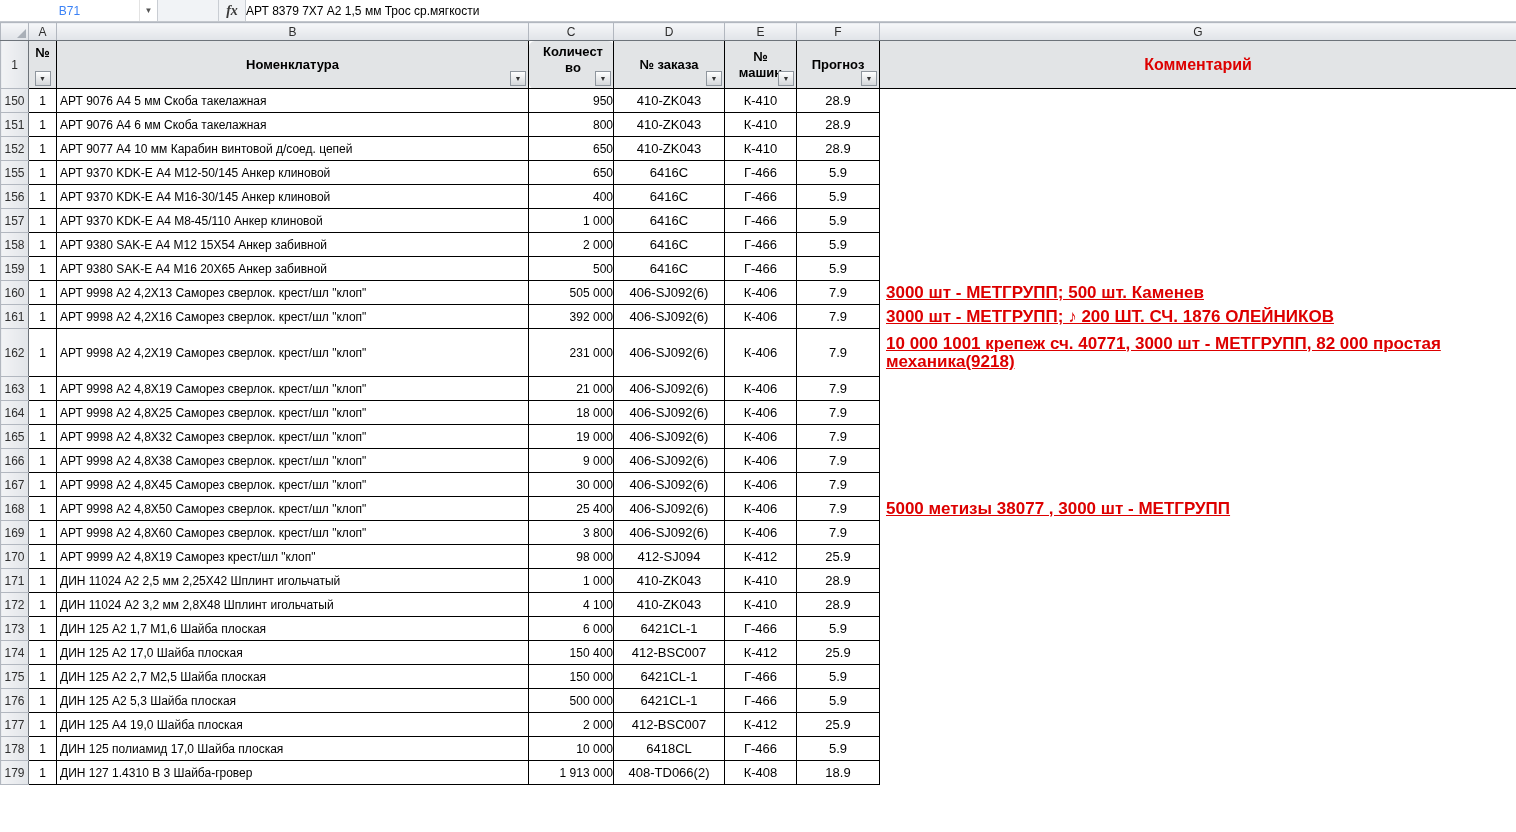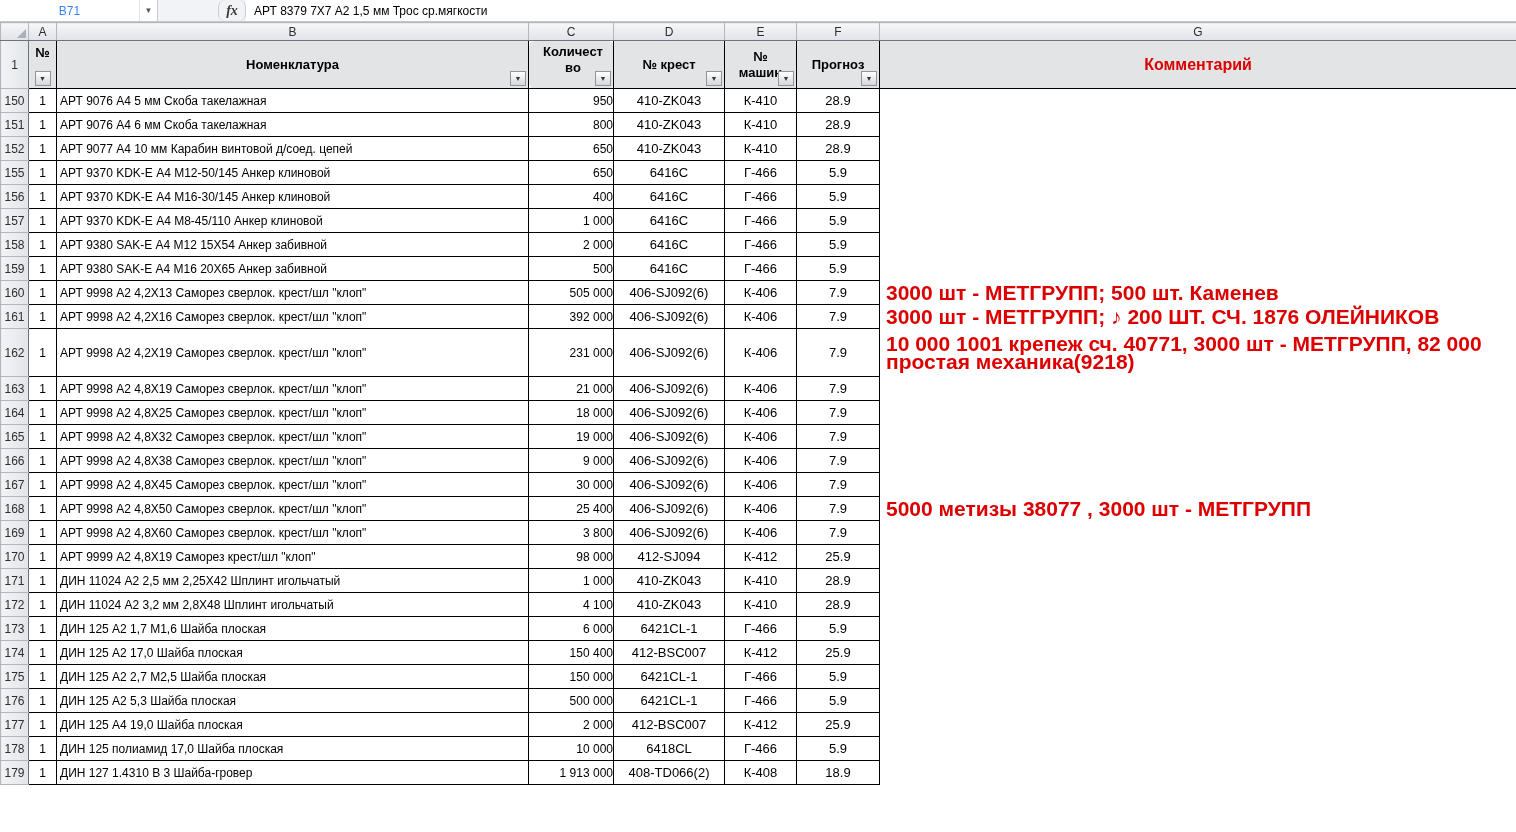--- a/index.html
+++ b/index.html
@@ -10,22 +10,22 @@
   body{
     width:1516px;height:832px;overflow:hidden;
     font-family:"Liberation Sans",sans-serif;background:#fff;
   }
 
   
   .formula-bar{height:22px;display:flex;align-items:stretch;background:#f1f3f6;border-bottom:1px solid #c3c7cd;}
   .name-box{width:140px;background:#fff;display:flex;align-items:center;justify-content:center;font-size:12px;color:#3b82f6;border-right:1px solid #e3e3e3;}
   .name-dd{width:18px;background:#fff;display:flex;align-items:center;justify-content:center;font-size:8px;color:#555;border-right:1px solid #c9cdd3;}
   .fb-spacer{width:60px;background:#f1f3f6;}
-  .fx-btn{width:28px;display:flex;align-items:center;justify-content:center;font-family:"Liberation Serif",serif;font-style:italic;font-weight:bold;font-size:14px;color:#3a3a3a;border-right:1px solid #c9cdd3;border-left:1px solid #c9cdd3;background:#f1f3f6;border-radius:7px;}
-  .formula-field{flex:1;background:#fff;display:flex;align-items:center;padding-left:8px;font-size:12px;color:#000;white-space:nowrap;overflow:hidden;}
+  .fx-btn{width:28px;display:flex;align-items:center;justify-content:center;font-family:"Liberation Serif",serif;font-style:italic;font-weight:bold;font-size:14px;color:#3a3a3a;border-right:1px solid #c9cdd3;border-left:1px solid #c9cdd3;background:#f1f3f6;}
+  .formula-field{flex:1;background:#fff;display:flex;align-items:center;font-size:12px;color:#000;white-space:nowrap;overflow:hidden;}
 
   
   table{border-collapse:collapse;table-layout:fixed;width:1516px;}
   .letters th{height:18px;background:linear-gradient(#f6f7f9,#e0e3e8);border:1px solid var(--chrome-border);border-bottom:1px solid #6d737a;font-weight:normal;font-size:12px;color:#2e2e2e;text-align:center;padding:0;}
   th.corner{position:relative;}
   th.corner::after{content:"";position:absolute;right:2px;bottom:2px;width:0;height:0;border-left:9px solid transparent;border-bottom:9px solid #aab0b8;}
   .rh{background:linear-gradient(to right,#f2f3f5,#e2e5e9);border:1px solid var(--chrome-border);border-right:1px solid #6d737a;font-weight:normal;font-size:12px;color:#2e2e2e;text-align:center;padding:0;}
 
   tbody tr{height:24px;}
   tr.hdr{height:48px;}
@@ -43,21 +43,21 @@
   .filter-btn{position:absolute;right:2px;bottom:2px;width:16px;height:15px;background:linear-gradient(#ffffff,#d4d7da);border:1px solid #8f969e;display:flex;align-items:center;justify-content:center;cursor:pointer;}
   .filter-btn .farrow{font-size:7px;color:#333;line-height:1;}
 
   td{border:1px solid #000;background:#fff;font-size:12px;color:#000;padding:0 3px;overflow:hidden;vertical-align:middle;}
   .col-a{text-align:center;}
   .col-b{white-space:nowrap;}
   .col-c{text-align:right;padding-right:0;}
   .col-d{text-align:center;font-size:13px;}
   .col-e{text-align:center;font-size:13px;}
   .col-f{text-align:center;font-size:13px;}
-  .col-g{border-top:none;border-bottom:none;border-right:none;font-weight:bold;color:var(--comment-red);font-size:21px;padding:0 6px;line-height:18px;white-space:normal;}
+  .col-g{border-top:none;border-bottom:none;border-right:none;font-weight:bold;color:var(--comment-red);font-size:17px;padding:0 6px;line-height:18px;white-space:normal;text-decoration:underline;}
 </style>
 </head>
 <body>
 
 <div class="formula-bar">
   <div class="name-box">
     <span>B71</span>
   </div>
   <div class="name-dd">
     <span>▼</span>
@@ -110,21 +110,21 @@
           </span>
       </th>
       <th class="hcell h-c">
         <span class="lbl">Количест
 во</span>
         <span class="filter-btn">
             <span class="farrow">▼</span>
           </span>
       </th>
       <th class="hcell h-d">
-        <span class="lbl">№ крест</span>
+        <span class="lbl">№ заказа</span>
         <span class="filter-btn">
             <span class="farrow">▼</span>
           </span>
       </th>
       <th class="hcell h-e">
         <span class="lbl">№
 машин</span>
         <span class="filter-btn">
             <span class="farrow">▼</span>
           </span>

